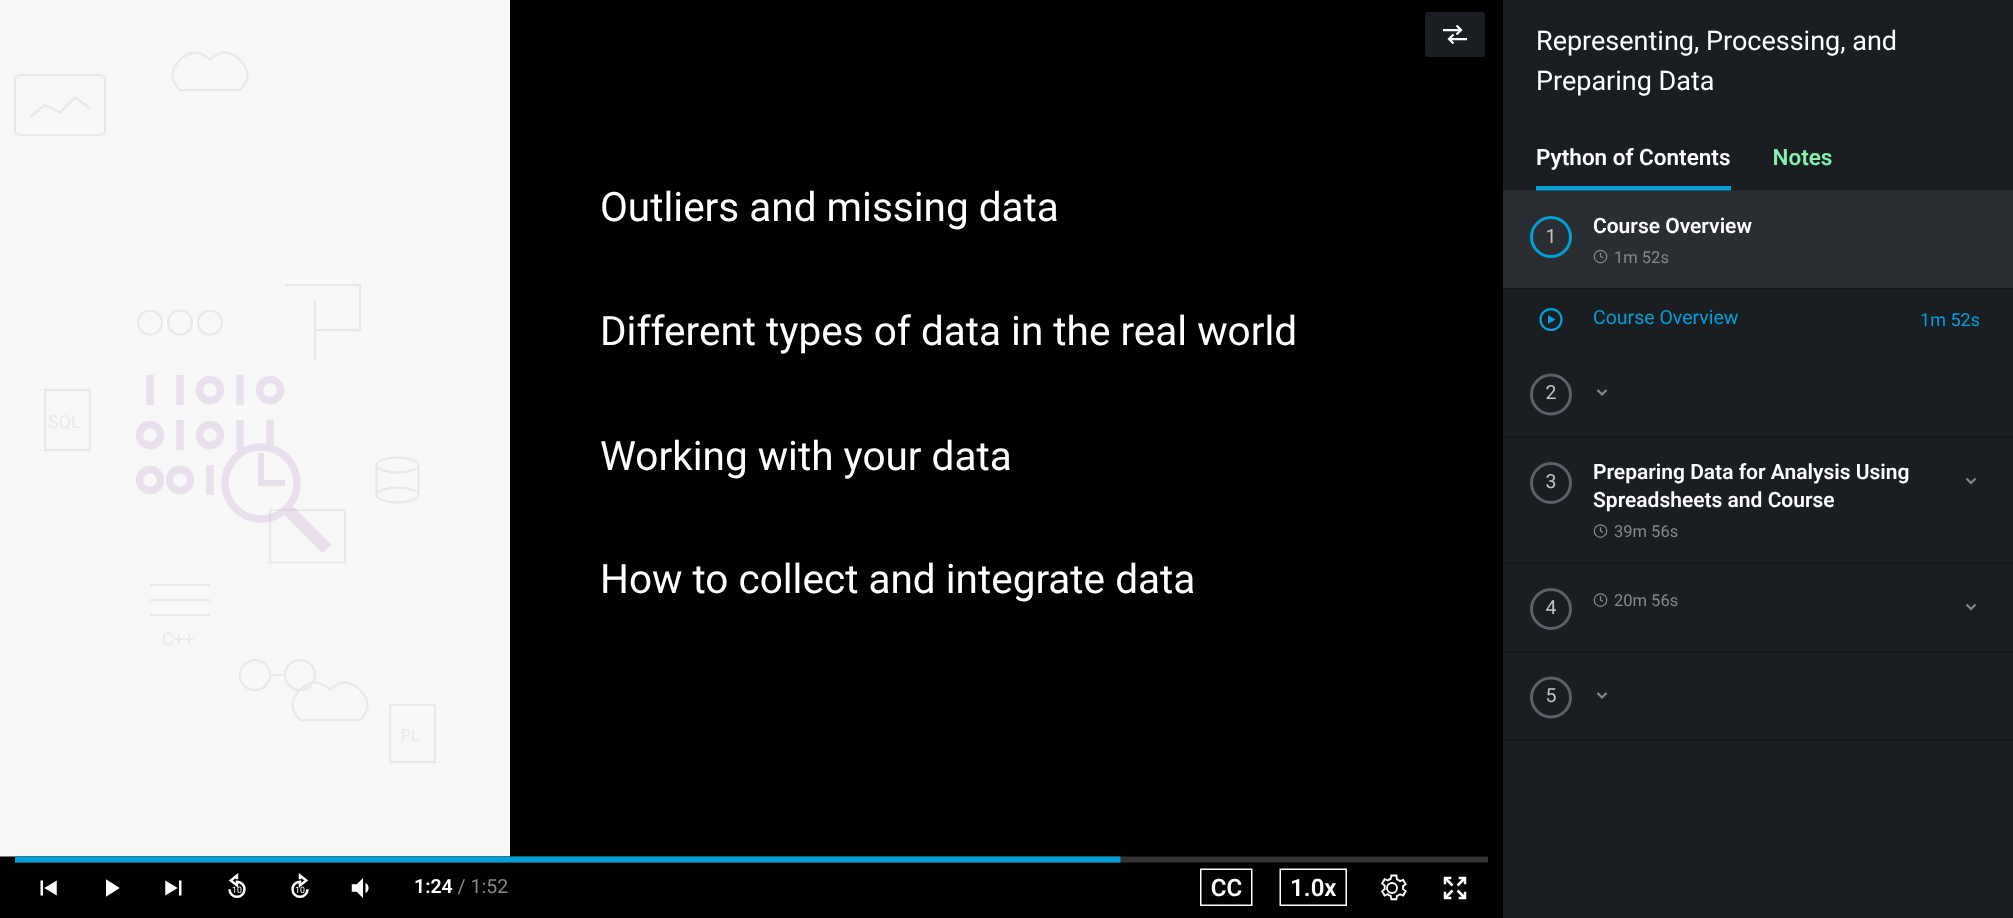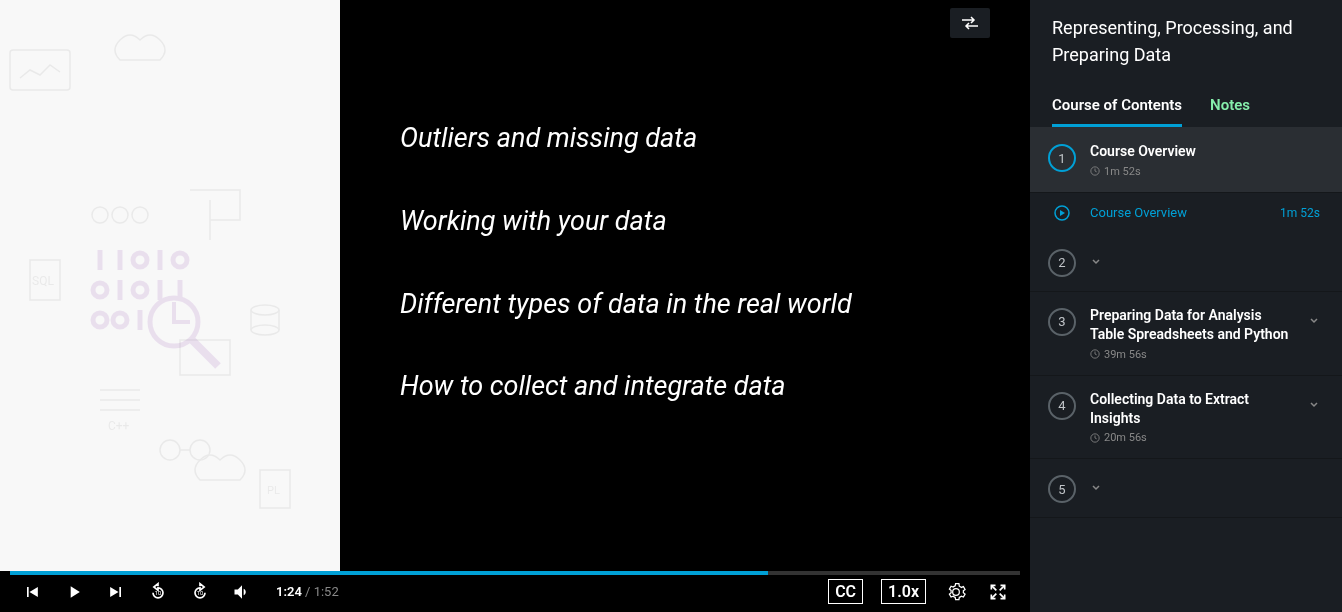--- a/index.html
+++ b/index.html
@@ -3,33 +3,33 @@
 <meta charset="utf-8">
 <style>
 * { margin: 0; padding: 0; box-sizing: border-box; }
 body { font-family: -apple-system, BlinkMacSystemFont, "Segoe UI", Roboto, Arial, sans-serif; background: #000; color: #fff; width: 1342px; height: 612px; overflow: hidden; }
 .app { display: flex; width: 100%; height: 100%; }
 .video-area { flex: 1; position: relative; background: #000; display: flex; flex-direction: column; }
 .video-content { flex: 1; display: flex; position: relative; }
 .slide-bg { width: 340px; height: 100%; background: #f8f8f8; position: relative; }
 .slide-bg svg { opacity: 0.15; }
 .slide-icon-area { position: absolute; top: 240px; left: 90px; width: 150px; }
-.slide-main { flex: 1; background: #000; padding: 120px 60px; position: relative; font-style: italic; }
+.slide-main { flex: 1; background: #000; padding: 120px 60px; position: relative; }
 .accent-bar { position: absolute; left: 340px; top: 120px; width: 14px; height: 360px; background: #9b59b6; }
 .slide-text { font-size: 27px; font-weight: 400; line-height: 1.4; margin-bottom: 45px; color: #fff; }
 .controls { height: 60px; display: flex; align-items: center; padding: 0 20px; gap: 18px; position: relative; }
 .progress-bar { position: absolute; top: 0; left: 10px; right: 10px; height: 4px; background: #333; }
 .progress-fill { height: 100%; background: #00a0d6; width: 75%; }
 .ctrl-btn { width: 24px; height: 24px; display: flex; align-items: center; justify-content: center; cursor: pointer; color: #fff; }
 .ctrl-btn svg { width: 20px; height: 20px; fill: currentColor; }
 .time-display { font-size: 13px; color: #fff; margin-left: 4px; }
 .time-total { color: #888; }
 .spacer { flex: 1; }
 .cc-box, .speed-box { border: 1.5px solid #fff; padding: 2px 6px; font-size: 16px; font-weight: 600; cursor: pointer; }
-.sidebar { width: 312px; background: #1a1e23; display: flex; flex-direction: column; }
+.sidebar { width: 340px; background: #1a1e23; display: flex; flex-direction: column; }
 .collapse-btn { position: absolute; top: 8px; right: 352px; width: 40px; height: 30px; background: #1a1e23; display: flex; align-items: center; justify-content: center; cursor: pointer; border-radius: 2px;}
 .sidebar-title { padding: 14px 22px 18px; font-size: 18px; font-weight: 400; line-height: 1.5; }
 .tabs { display: flex; padding: 0 22px; border-bottom: 1px solid #2a2e33; gap: 28px; }
 .tab { padding: 10px 0; font-size: 15px; font-weight: 600; color: #86efac; cursor: pointer; border-bottom: 3px solid transparent; }
 .tab.active { color: #fff; border-bottom-color: #00a0d6; }
 .toc { flex: 1; overflow-y: auto; }
 .module { padding: 14px 22px 14px 18px; border-bottom: 1px solid #14171a; display: flex; gap: 14px; align-items: flex-start; cursor: pointer; }
 .module.active-mod { background: #2a2e33; }
 .module-num { width: 28px; height: 28px; border-radius: 50%; border: 2px solid #5a6268; display: flex; align-items: center; justify-content: center; font-size: 13px; color: #c0c4c8; flex-shrink: 0; margin-top: 2px; }
 .module-num.active { border-color: #00a0d6; }
@@ -94,22 +94,22 @@
               <circle cx="84" cy="82" r="24"></circle>
               <line x1="100" y1="98" x2="128" y2="126" stroke-width="8"></line>
               <path d="M84 62 L84 82 L100 82" stroke-width="4"></path>
             </g>
           </svg>
         </div>
       </div>
       <div class="accent-bar"></div>
       <div class="slide-main">
         <div class="slide-text">Outliers and missing data</div>
+        <div class="slide-text">Different types of data in the real world</div>
         <div class="slide-text">Working with your data</div>
-        <div class="slide-text">Different types of data in the real world</div>
         <div class="slide-text">How to collect and integrate data</div>
       </div>
     </div>
 
     <div class="controls">
       <div class="progress-bar">
         <div class="progress-fill"></div>
       </div>
       <div class="ctrl-btn">
         <svg viewBox="0 0 24 24">
@@ -167,21 +167,21 @@
   <div class="collapse-btn">
     <svg width="20" height="14" viewBox="0 0 20 14" stroke="#fff" stroke-width="1.5" fill="none">
       <path d="M2 4 L14 4 M11 1 L14 4 L11 7"></path>
       <path d="M18 10 L6 10 M9 7 L6 10 L9 13"></path>
     </svg>
   </div>
 
   <div class="sidebar">
     <div class="sidebar-title">Representing, Processing, and Preparing Data</div>
     <div class="tabs">
-      <div class="tab active">Course of Contents</div>
+      <div class="tab active">Python of Contents</div>
       <div class="tab">Notes</div>
     </div>
     <div class="toc">
 
       <div class="module active-mod">
         <div class="module-num active">1</div>
         <div class="module-body">
           <div class="module-title">Course Overview</div>
           <div class="module-meta">
             <svg class="clock-icon" viewBox="0 0 12 12">
@@ -207,38 +207,37 @@
       <div class="module">
         <div class="module-num">2</div>
         <div class="module-chevron"><svg width="12" height="12" viewBox="0 0 12 12">
               <path d="M3 4l3 3 3-3" fill="none" stroke="currentColor" stroke-width="1.5"></path>
             </svg></div>
       </div>
 
       <div class="module">
         <div class="module-num">3</div>
         <div class="module-body">
-          <div class="module-title">Preparing Data for Analysis Table Spreadsheets and Python</div>
+          <div class="module-title">Preparing Data for Analysis Using Spreadsheets and Course</div>
           <div class="module-meta">
             <svg class="clock-icon" viewBox="0 0 12 12">
                 <circle cx="6" cy="6" r="5" fill="none" stroke="#888"></circle>
                 <path d="M6 3v3l2 1" stroke="#888" fill="none"></path>
               </svg>
             <span>39m 56s</span>
           </div>
         </div>
         <div class="module-chevron"><svg width="12" height="12" viewBox="0 0 12 12">
               <path d="M3 4l3 3 3-3" fill="none" stroke="currentColor" stroke-width="1.5"></path>
             </svg></div>
       </div>
 
       <div class="module">
         <div class="module-num">4</div>
         <div class="module-body">
-          <div class="module-title">Collecting Data to Extract Insights</div>
           <div class="module-meta">
             <svg class="clock-icon" viewBox="0 0 12 12">
                 <circle cx="6" cy="6" r="5" fill="none" stroke="#888"></circle>
                 <path d="M6 3v3l2 1" stroke="#888" fill="none"></path>
               </svg>
             <span>20m 56s</span>
           </div>
         </div>
         <div class="module-chevron"><svg width="12" height="12" viewBox="0 0 12 12">
               <path d="M3 4l3 3 3-3" fill="none" stroke="currentColor" stroke-width="1.5"></path>

